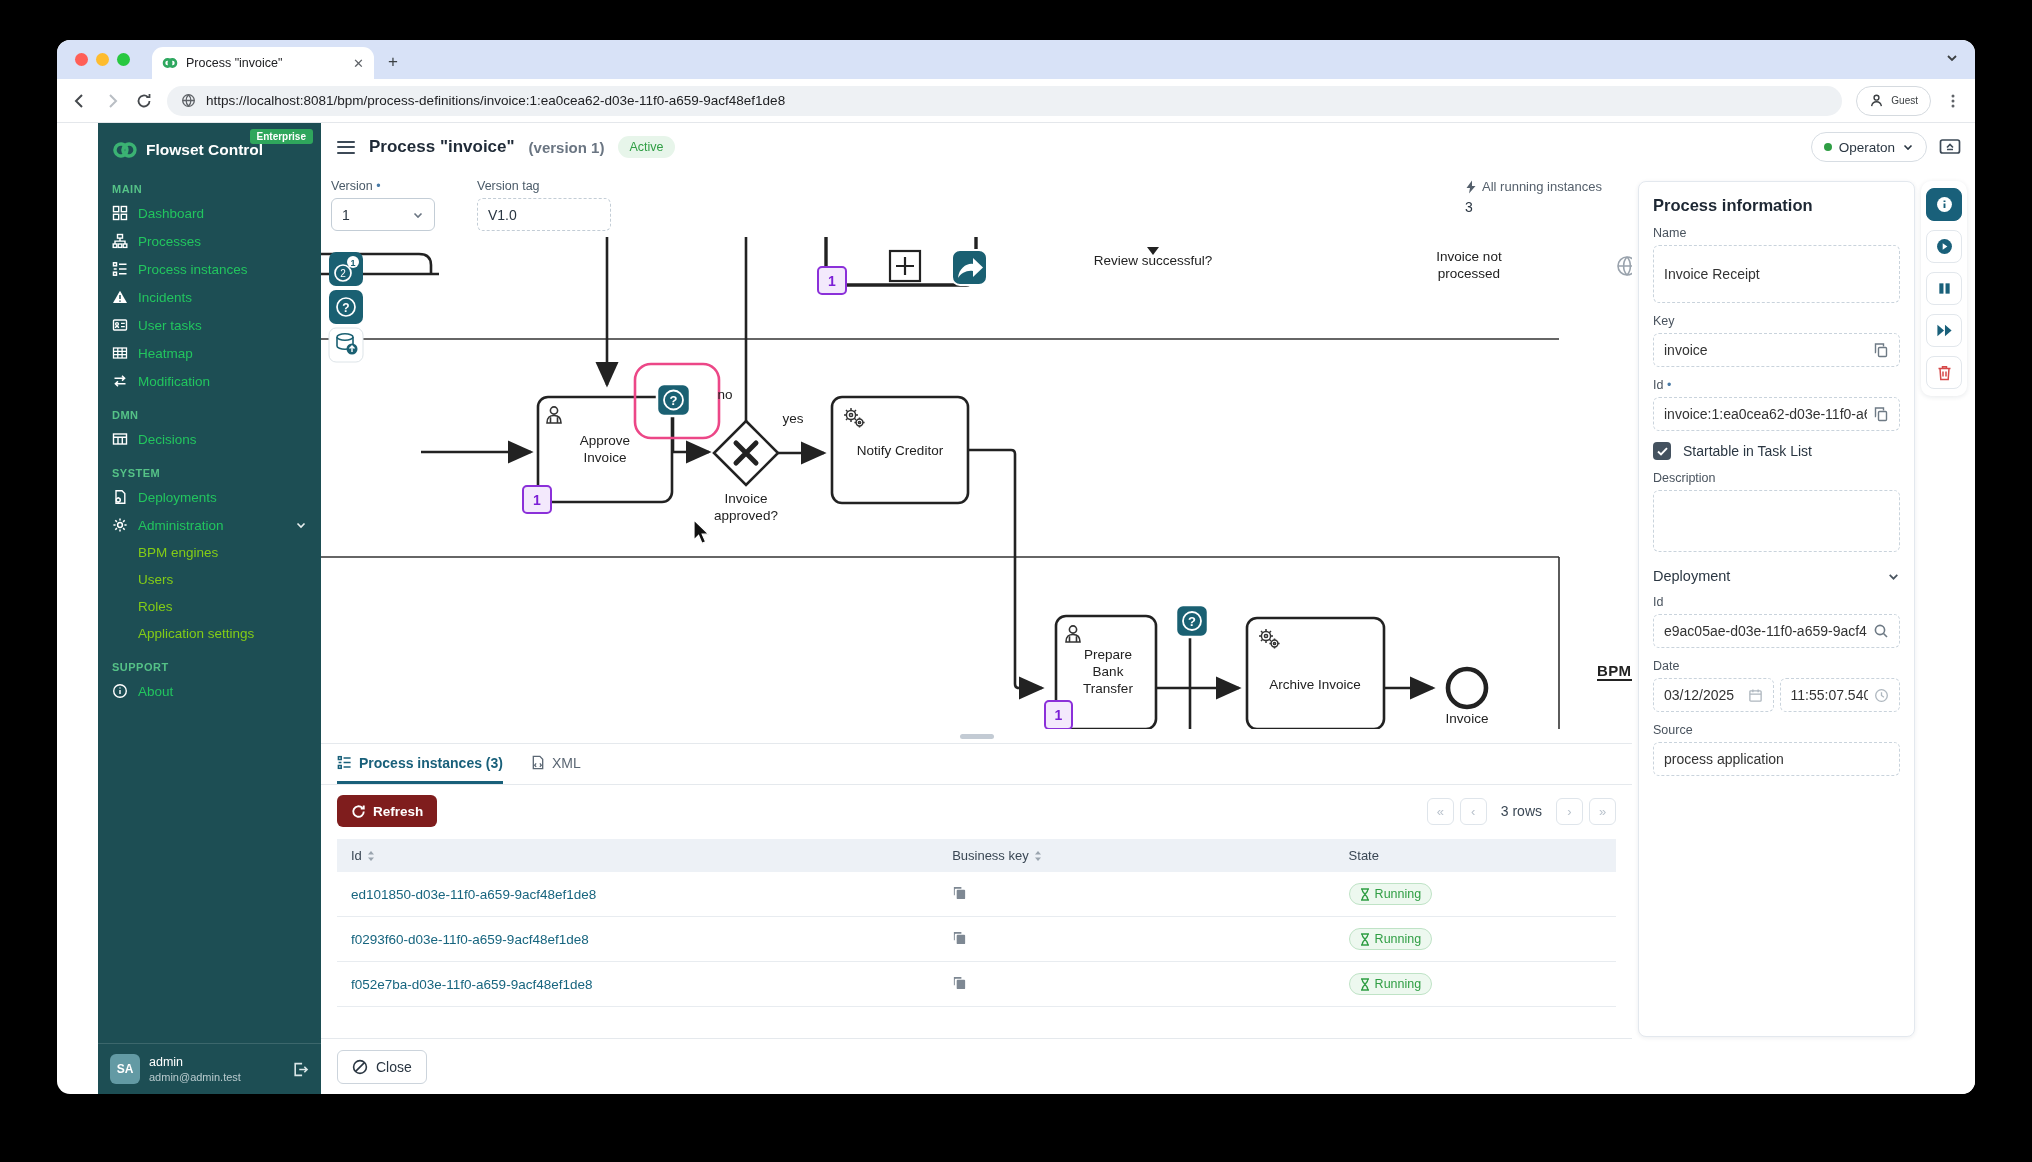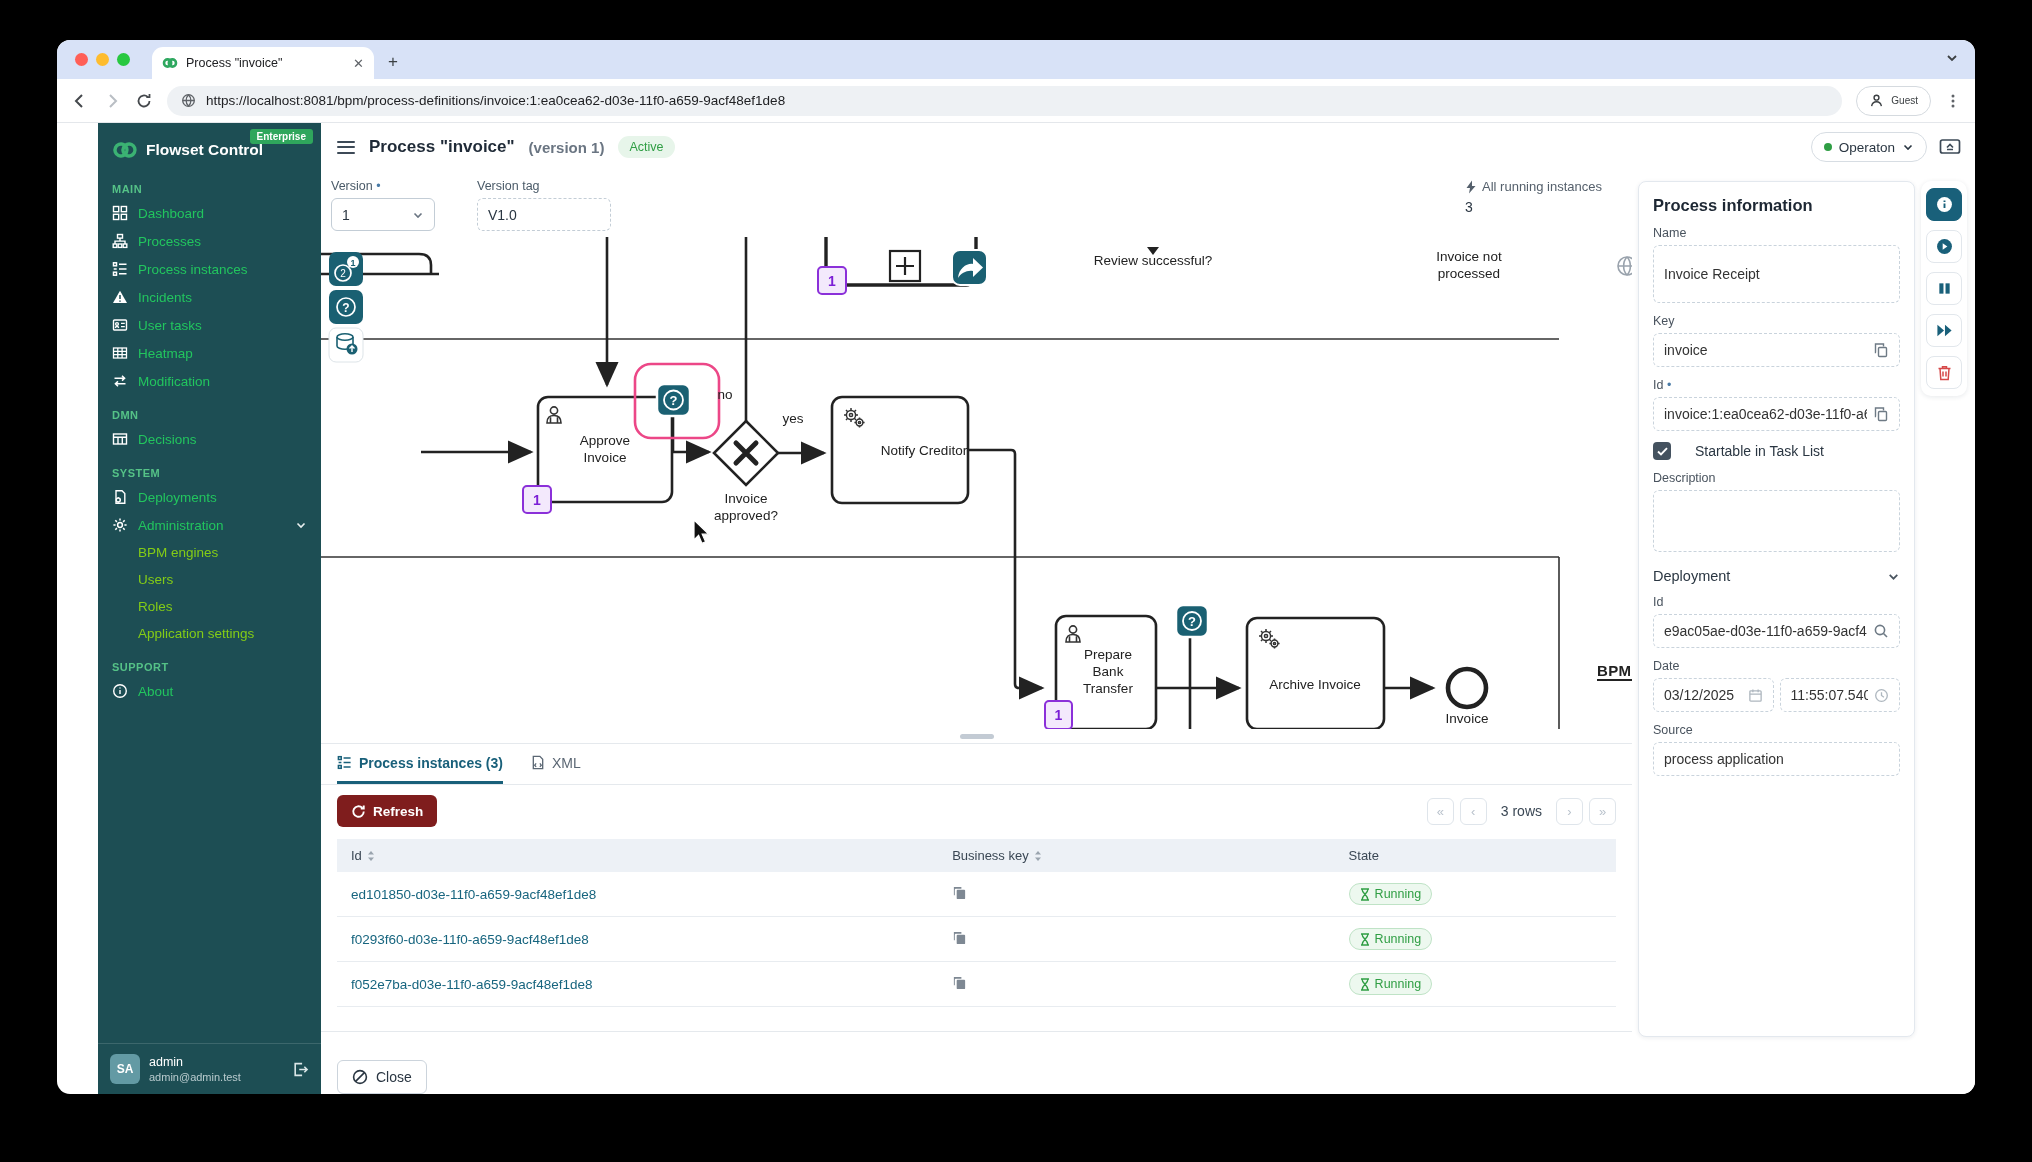--- a/index.html
+++ b/index.html
@@ -83,32 +83,32 @@
 
   table.itable { border-collapse:collapse; width:calc(100% - 32px); margin:2px 16px 0 16px; }
   .itable th { background:#edf1f6; text-align:left; font-size:13px; color:#3a4754; font-weight:normal; padding:9px 14px; }
   .itable td { border-bottom:1px solid #e8ecf0; padding:11px 14px; font-size:13.5px; }
   .itable tr td:first-child a { color:#17657f; text-decoration:none; }
   .th-inner { display:flex; align-items:center; gap:5px; }
   .col-id { width:47%; } .col-bk { width:31%; }
   .state-badge { display:inline-flex; align-items:center; gap:5px; border:1px solid #bfe3c6; background:#edf8ef; color:#2f9e44; border-radius:12px; padding:3px 10px; font-size:12.5px; }
   .copyic { color:#7e8893; }
 
-  .footer-bar { margin-top:auto; border-top:1px solid #e5e9ed; height:63px; display:flex; align-items:flex-end; padding:0 16px; }
+  .footer-bar { margin-top:auto; border-top:1px solid #e5e9ed; height:56px; display:flex; align-items:center; padding:0 16px; }
   .btn-close { height:34px; border:1px solid #ccd4dc; background:#fff; border-radius:6px; display:flex; align-items:center; gap:8px; padding:0 14px; font-size:14px; color:#2a3642; cursor:pointer; font-family:inherit; }
 
   
   .right-panel { width:277px; flex-shrink:0; margin:10px 6px 0 6px; height:856px; background:#fff; border:1px solid #e3e8ee; border-radius:8px; box-shadow:0 1px 4px rgba(20,40,60,.08); padding:14px 14px; overflow:hidden; }
   .rp-title { font-size:16.5px; font-weight:bold; color:#1d2733; margin-bottom:8px; }
   .rp-label { font-size:12.5px; color:#49535e; margin:11px 0 5px 0; }
   .rp-box { border:1px dashed #c9d3dc; border-radius:6px; padding:8px 10px; font-size:14px; color:#333; display:flex; align-items:center; justify-content:space-between; gap:6px; }
   .rp-box .val { white-space:nowrap; overflow:hidden; flex:1; }
   .rp-box.tall { height:58px; } .rp-box.empty { height:62px; }
   .rp-box .tic { flex-shrink:0; color:#6e7a85; }
-  .chk-row { display:flex; align-items:center; gap:24px; margin-top:11px; font-size:14px; color:#2a3642; }
+  .chk-row { display:flex; align-items:center; gap:12px; margin-top:11px; font-size:14px; color:#2a3642; }
   .chk { width:18px; height:18px; border-radius:4px; background:#44525f; display:flex; align-items:center; justify-content:center; flex-shrink:0; }
   .rp-sec { display:flex; align-items:center; justify-content:space-between; margin-top:16px; font-size:14.5px; color:#2a3642; }
   .daterow { display:flex; gap:6px; }
   .daterow .rp-box { flex:1; min-width:0; align-items:center; }
 
   .right-rail { width:46px; flex-shrink:0; margin:10px 8px 0 0; background:#fff; border-radius:10px; box-shadow:0 1px 5px rgba(20,40,60,.10); padding:7px 4px; display:flex; flex-direction:column; gap:9px; align-items:center; height:fit-content; }
   .railbtn { width:36px; height:33px; border:1px solid #e2e7ec; border-radius:8px; background:#fff; color:#19607a; display:flex; align-items:center; justify-content:center; cursor:pointer; }
   .railbtn.active { background:#19607a; color:#fff; border-color:#19607a; }
   .railbtn.danger { color:#d64949; }
 </style>
@@ -508,21 +508,21 @@
 
               <path d="M373 283l0 20 4.6-4.6 3.4 8 3.6-1.6-3.4-7.6h6.6z" fill="#111" stroke="#fff" stroke-width="1.2"></path>
             </svg>
 
             <div class="dlabel" style="left:832px; top:16px; width:120px;">Review successful?</div>
             <div class="dlabel" style="left:1148px; top:12px; width:110px;">Invoice not processed</div>
             <div class="dlabel" style="left:284px; top:196px; width:90px;">Approve Invoice</div>
             <div class="dlabel" style="left:404px; top:150px;">no</div>
             <div class="dlabel" style="left:472px; top:174px;">yes</div>
             <div class="dlabel" style="left:425px; top:254px; width:100px;">Invoice approved?</div>
-            <div class="dlabel" style="left:603px; top:206px; width:120px;">Notify Creditor</div>
+            <div class="dlabel" style="left:579px; top:206px; width:120px;">Notify Creditor</div>
             <div class="dlabel" style="left:787px; top:410px; width:76px;">Prepare Bank Transfer</div>
             <div class="dlabel" style="left:994px; top:440px; width:120px;">Archive Invoice</div>
             <div class="dlabel" style="left:1146px; top:474px;">Invoice</div>
             <div class="watermark" style="left:1276px; top:425px;">BPMN.iO</div>
           </div>
 
           <div class="divider">
               <div class="handle"></div>
             </div>
 

